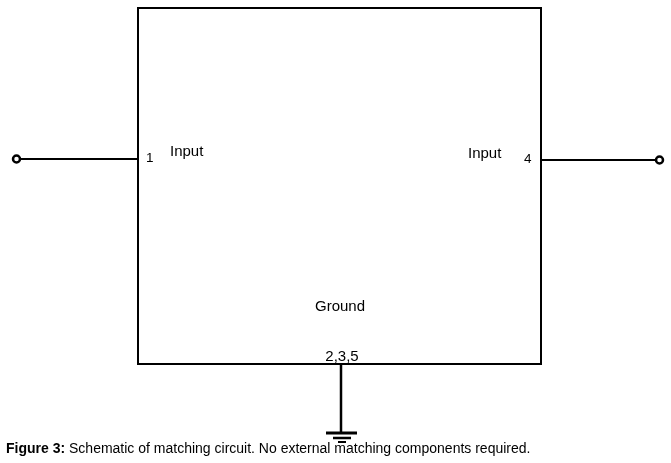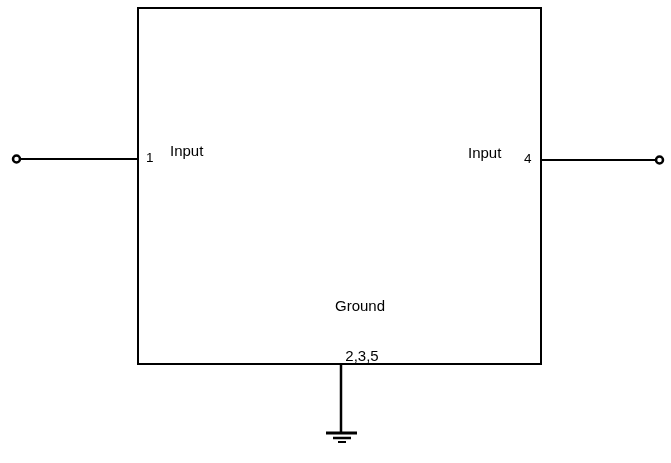--- a/index.html
+++ b/index.html
@@ -33,21 +33,20 @@
     font-size: 15px;
     line-height: 1;
     white-space: nowrap;
     color: var(--ink, #000000);
   }
   .pin {
     font-size: 13.5px;
   }
   .centered {
     transform: translateX(-50%);
-    margin-left: 20px;
   }
   .caption {
     position: absolute;
     left: 6px;
     top: 440px;
     font-size: 14px;
     line-height: 1.15;
     white-space: nowrap;
     color: var(--ink, #000000);
   }
@@ -84,14 +83,18 @@
   <span class="lbl" style="left:170px; top:143px;">Input</span>
 
   <span class="lbl" style="left:468px; top:145px;">Input</span>
 
   <span class="lbl pin" style="left:524px; top:152px;">4</span>
 
   <span class="lbl centered" style="left:340px; top:298px;">Ground</span>
 
   <span class="lbl centered" style="left:342px; top:348px;">2,3,5</span>
 
+  <div class="caption">
+    <b>Figure 3:</b>
+    <span>Schematic of matching circuit. No external matching components required.</span>
+  </div>
 
 </div>
 
 </body></html>

